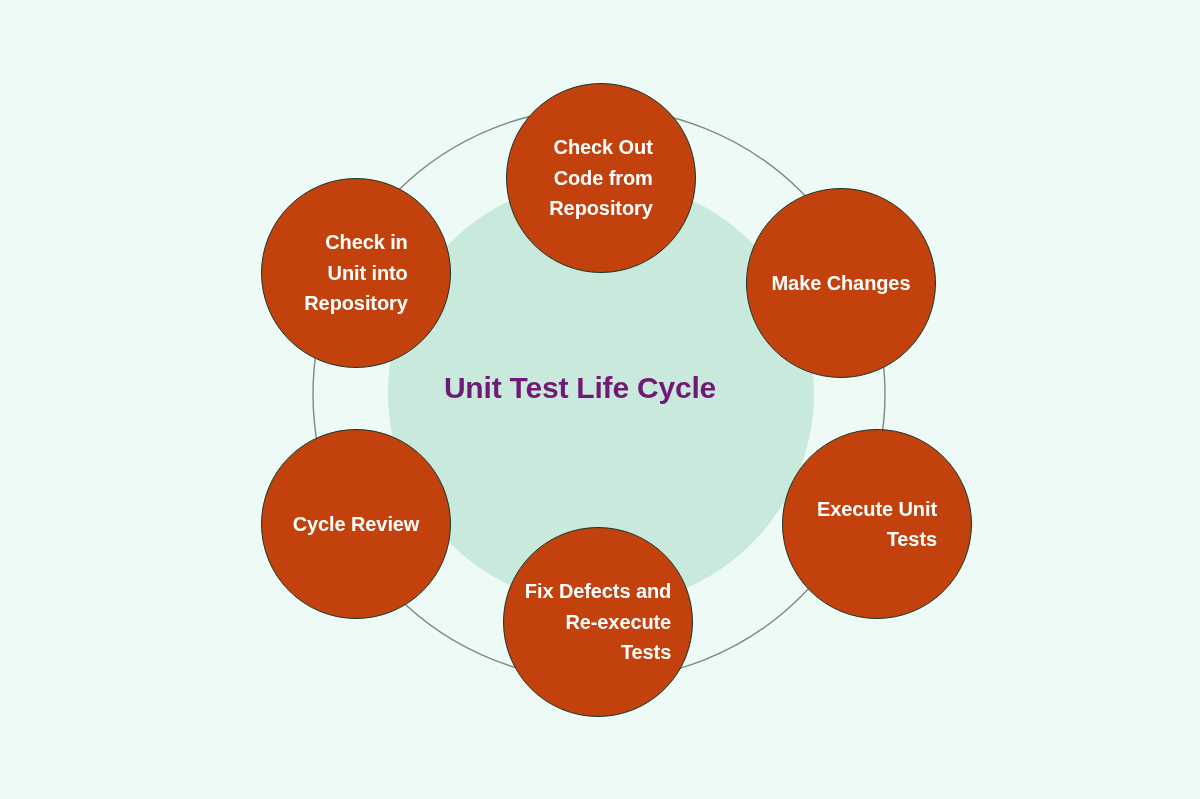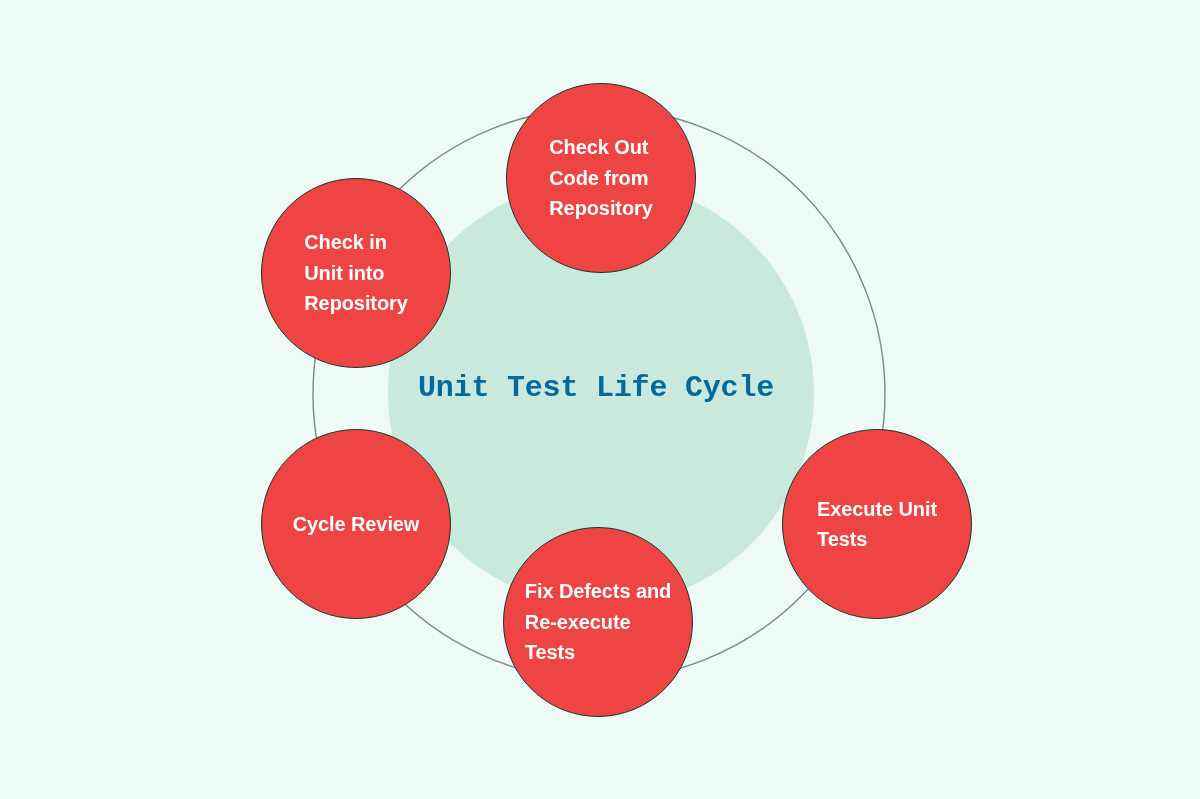--- a/index.html
+++ b/index.html
@@ -23,64 +23,66 @@
     top: 0;
     width: 1200px;
     height: 799px;
   }
   .node {
     position: absolute;
     border-radius: 50%;
     display: flex;
     align-items: center;
     justify-content: center;
-    text-align: left;
+    text-align: right;
     box-sizing: border-box;
-    background: #ef4444;
+    background: #c2410c;
     border: 1.6px solid #17362a;
   }
   .node-label {
     color: #ffffff;
     font-weight: bold;
     font-size: 20px;
     line-height: 1.52;
     letter-spacing: -0.1px;
     padding: 0 12px;
     white-space: pre-line;
   }
   #center-title {
     position: absolute;
-    left: 384px;
+    left: 368px;
     top: 370px;
     width: 424px;
     text-align: center;
-    color: #0369a1;
+    color: #701a75;
     font-weight: bold;
     font-size: 30px;
     letter-spacing: -0.2px;
     line-height: 1.2;
-    font-family: Liberation Mono, monospace;
   }
 </style>
 </head>
 <body>
 
 <div id="canvas">
 
   <svg id="diagram-svg" viewBox="0 0 1200 799" xmlns="http://www.w3.org/2000/svg">
     <circle cx="599" cy="394" r="286" fill="none" stroke="#7a8a85" stroke-width="1.4"></circle>
     <circle cx="601" cy="393" r="213" fill="#c8e9dc" stroke="none"></circle>
   </svg>
 
   <div class="node" style="left:506px; top:83px; width:190px; height:190px;">
     <span class="node-label">Check Out
 Code from
 Repository</span>
   </div>
 
+  <div class="node" style="left:746px; top:188px; width:190px; height:190px;">
+    <span class="node-label">Make Changes</span>
+  </div>
 
   <div class="node" style="left:782px; top:429px; width:190px; height:190px;">
     <span class="node-label">Execute Unit
 Tests</span>
   </div>
 
   <div class="node" style="left:503px; top:527px; width:190px; height:190px;">
     <span class="node-label">Fix Defects and
 Re-execute
 Tests</span>

